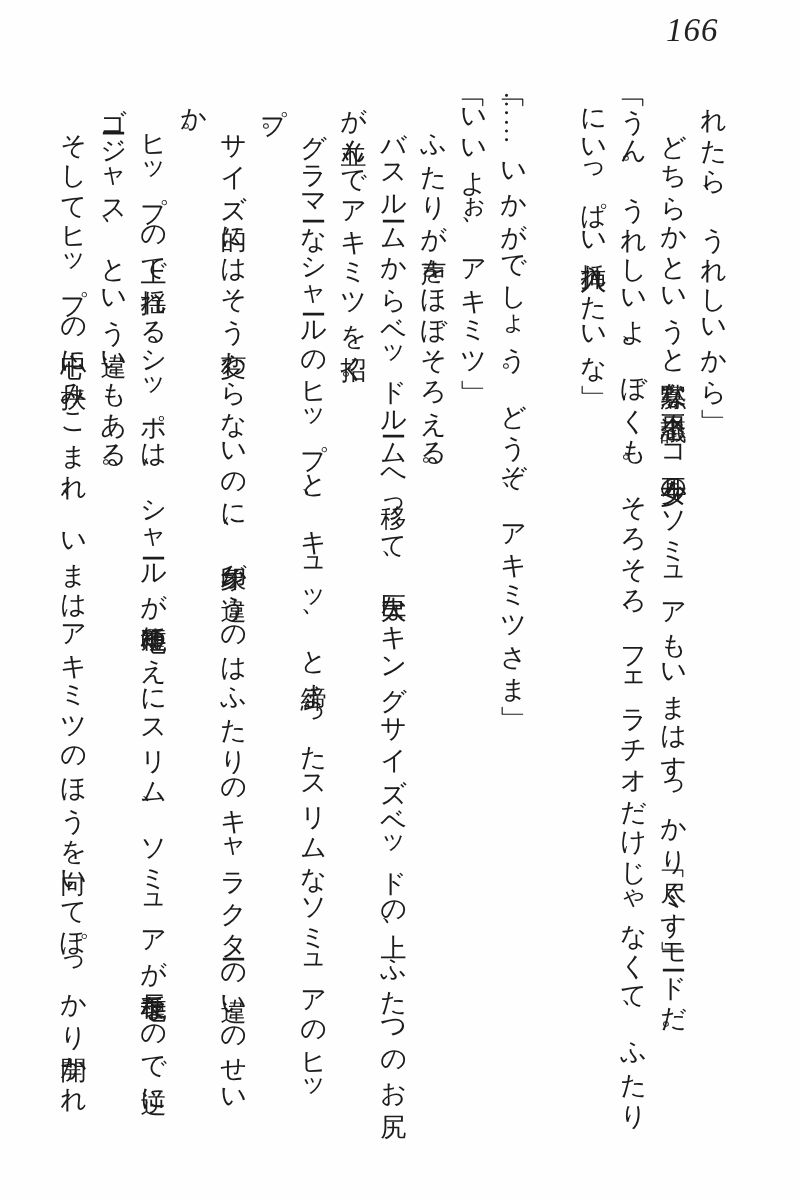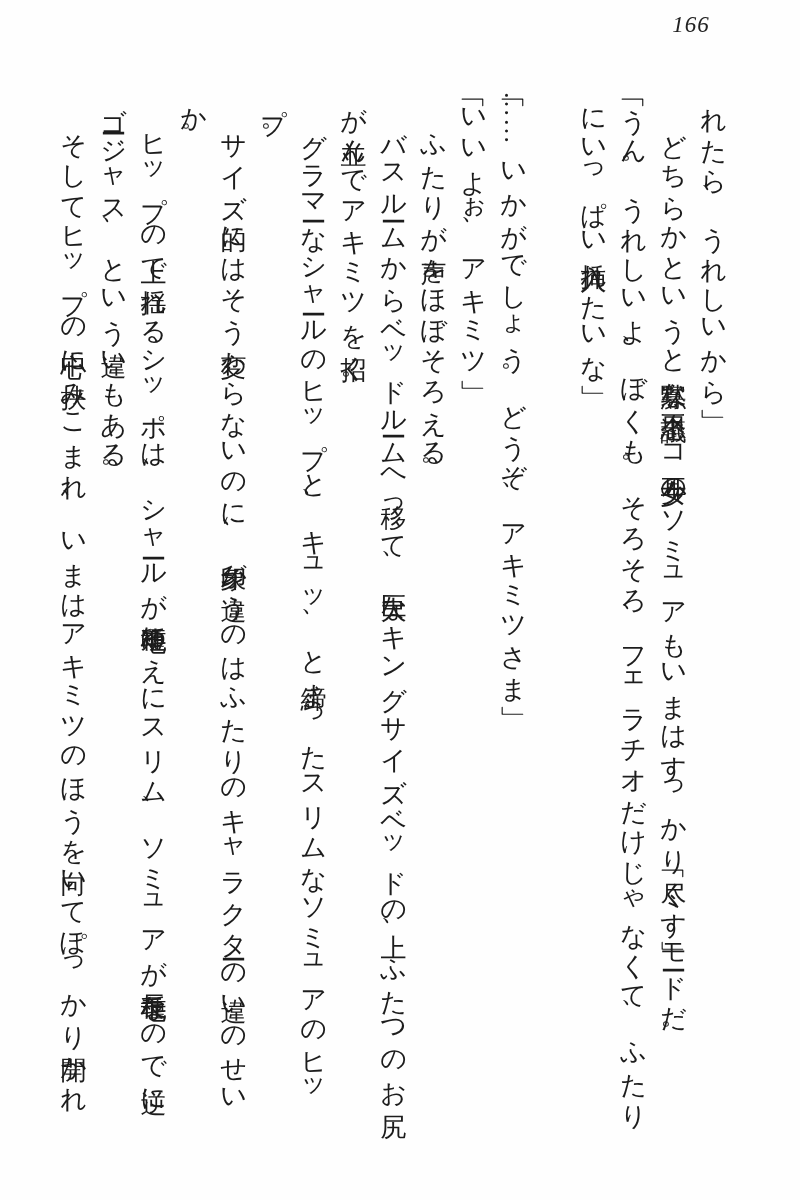--- a/index.html
+++ b/index.html
@@ -17,21 +17,21 @@
     width: 800px;
     height: 1200px;
     background: #fefefe;
   }
   .page-number {
     position: absolute;
     top: 12px;
     left: 666px;
     width: 50px;
     text-align: center;
-    font-size: 23px;
+    font-size: 33px;
     font-style: italic;
     letter-spacing: 1px;
     color: #222222;
   }
   .text-block {
     position: absolute;
     top: 90px;
     right: 67px;
     height: 1034px;
     writing-mode: vertical-rl;

